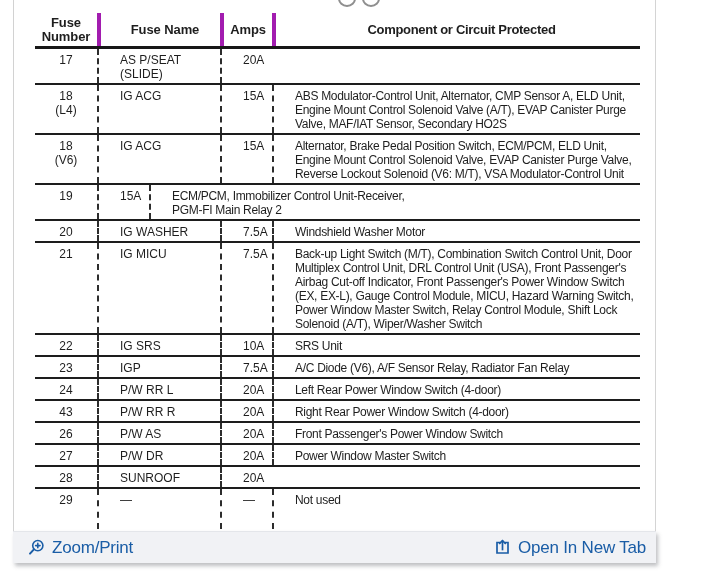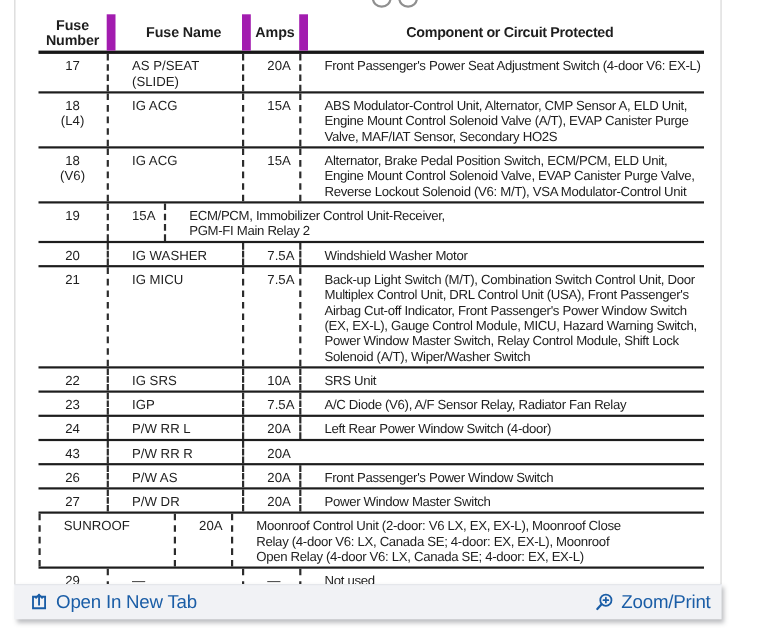--- a/index.html
+++ b/index.html
@@ -39,21 +39,21 @@
     color: #1e1e1e;
   }
   .thead { display: flex; border-bottom: 3px solid #171717; }
   .hcell {
     display: flex; align-items: center; justify-content: center;
     min-height: 33px;
     font-weight: bold; font-size: 13px; line-height: 14px;
     letter-spacing: -0.1px;
     text-align: center;
   }
-  .thead .c2, .thead .c3, .thead .c4 { border-left: 8px solid #a21caf; }
+  .thead .c2, .thead .c3, .thead .c4 { border-left: 4px solid #a21caf; }
 
   .trow { display: flex; border-bottom: 2px solid #1d1d1d; }
   .trow:last-child { border-bottom: none; min-height: 40px; }
   .cell { padding: 4px 2px 2px; }
   .c1 { width: 62px;  text-align: center; white-space: pre-line; }
   .c2 { width: 123px; padding-left: 9px; }
   .c3 { width: 52px;  text-align: left; }
   .c4 { width: 368px; padding-left: 9px; padding-right: 2px;
         white-space: pre-line; letter-spacing: -0.3px; }
   .trow .c2, .trow .c3, .trow .c4 { border-left: 2px dashed #2c2c2c; padding-left: 21px; }
@@ -92,21 +92,20 @@
 Number</div>
         <div class="hcell c2">Fuse Name</div>
         <div class="hcell c3">Amps</div>
         <div class="hcell c4">Component or Circuit Protected</div>
       </div>
       <div id="fuse-table-body">
   <div class="trow">
     <div class="cell c1">17</div>
     <div class="cell c2">AS P/SEAT (SLIDE)</div>
     <div class="cell c3">20A</div>
-    <div class="cell c4">Front Passenger's Power Seat Adjustment Switch (4-door V6: EX-L)</div>
   </div>
 
   <div class="trow">
     <div class="cell c1">18
 (L4)</div>
     <div class="cell c2">IG ACG</div>
     <div class="cell c3">15A</div>
     <div class="cell c4">ABS Modulator-Control Unit, Alternator, CMP Sensor A, ELD Unit,
 Engine Mount Control Solenoid Valve (A/T), EVAP Canister Purge
 Valve, MAF/IAT Sensor, Secondary HO2S</div>
@@ -166,72 +165,71 @@
     <div class="cell c1">24</div>
     <div class="cell c2">P/W RR L</div>
     <div class="cell c3">20A</div>
     <div class="cell c4">Left Rear Power Window Switch (4-door)</div>
   </div>
 
   <div class="trow">
     <div class="cell c1">43</div>
     <div class="cell c2">P/W RR R</div>
     <div class="cell c3">20A</div>
+    <div class="cell c4">Right Rear Power Window Switch (4-door)</div>
   </div>
 
   <div class="trow">
     <div class="cell c1">26</div>
     <div class="cell c2">P/W AS</div>
     <div class="cell c3">20A</div>
     <div class="cell c4">Front Passenger's Power Window Switch</div>
   </div>
 
   <div class="trow">
     <div class="cell c1">27</div>
     <div class="cell c2">P/W DR</div>
     <div class="cell c3">20A</div>
     <div class="cell c4">Power Window Master Switch</div>
   </div>
 
   <div class="trow">
+    <div class="cell c1">28</div>
     <div class="cell c2">SUNROOF</div>
     <div class="cell c3">20A</div>
-    <div class="cell c4">Moonroof Control Unit (2-door: V6 LX, EX, EX-L), Moonroof Close
-Relay (4-door V6: LX, Canada SE; 4-door: EX, EX-L), Moonroof
-Open Relay (4-door V6: LX, Canada SE; 4-door: EX, EX-L)</div>
   </div>
 
   <div class="trow">
     <div class="cell c1">29</div>
     <div class="cell c2">—</div>
     <div class="cell c3">—</div>
     <div class="cell c4">Not used</div>
   </div>
 </div>
     </div>
 
   </div>
 
   <div class="viewer-footer">
-    <a class="footer-link">
-      <span>
-        <svg width="17" height="17" viewBox="0 0 17 17" fill="none" stroke="#1a5da6" stroke-width="1.7" stroke-linecap="square">
-          <path d="M6 3.5 H3 V14 H14 V3.5 H11"></path>
-          <path d="M8.5 10.5 V2"></path>
-          <path d="M5.8 4.4 L8.5 1.7 L11.2 4.4"></path>
-        </svg>
-      </span>
-      <span>Open In New Tab</span>
-    </a>
     <a class="footer-link">
       <span>
         <svg width="18" height="18" viewBox="0 0 18 18" fill="none" stroke="#1a5da6" stroke-width="1.6" stroke-linecap="round">
           <circle cx="10.8" cy="6.6" r="5.1"></circle>
           <path d="M10.8 4.4 V8.8"></path>
           <path d="M8.6 6.6 H13"></path>
           <path d="M6.9 10.4 L3 14.6" stroke-width="2"></path>
         </svg>
       </span>
       <span>Zoom/Print</span>
     </a>
+    <a class="footer-link">
+      <span>
+        <svg width="17" height="17" viewBox="0 0 17 17" fill="none" stroke="#1a5da6" stroke-width="1.7" stroke-linecap="square">
+          <path d="M6 3.5 H3 V14 H14 V3.5 H11"></path>
+          <path d="M8.5 10.5 V2"></path>
+          <path d="M5.8 4.4 L8.5 1.7 L11.2 4.4"></path>
+        </svg>
+      </span>
+      <span>Open In New Tab</span>
+    </a>
   </div>
 
 </div>
 
 </body></html>

